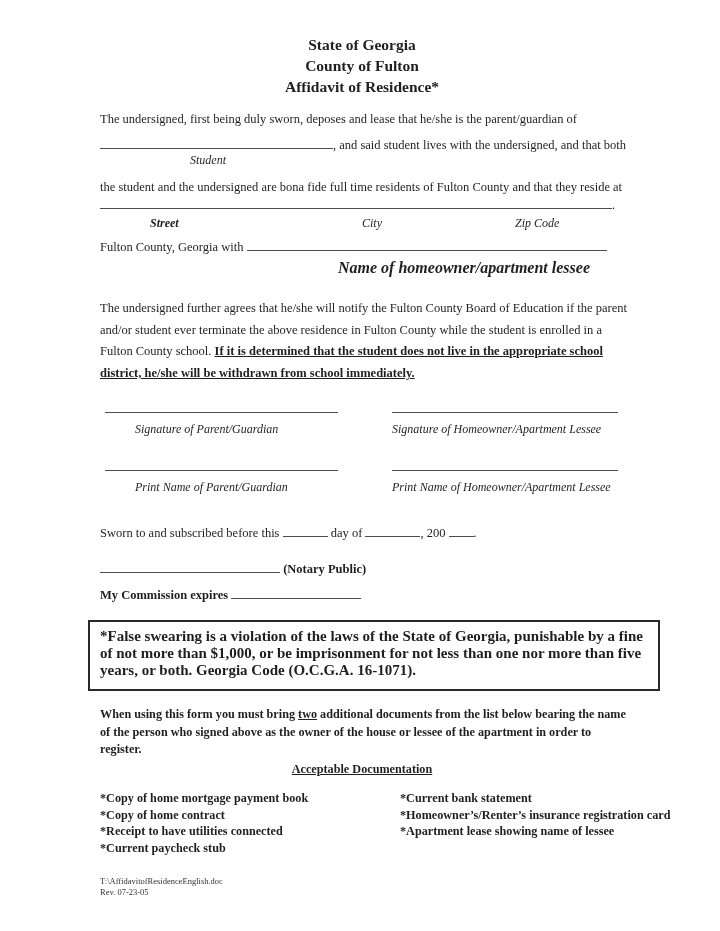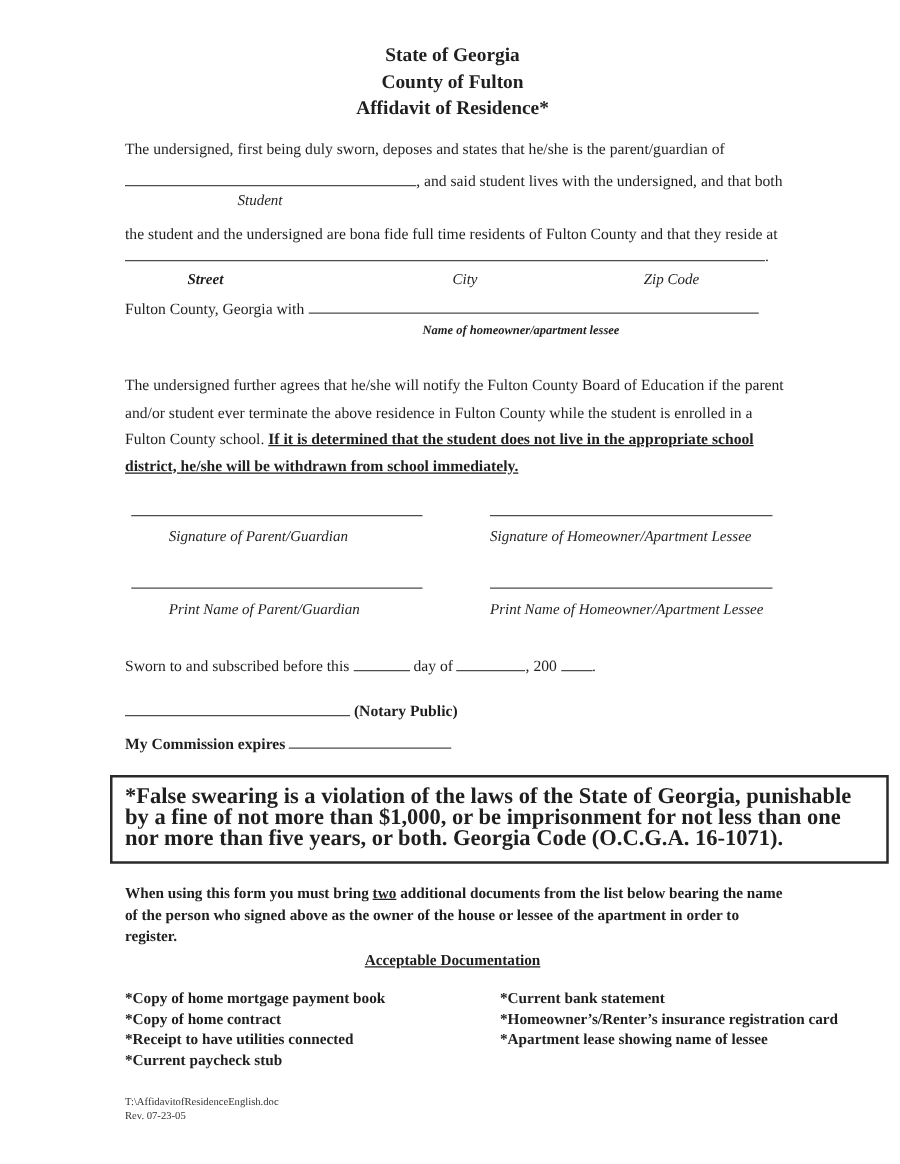--- a/index.html
+++ b/index.html
@@ -11,34 +11,34 @@
     color:#1f1f1f;
     overflow:hidden;
   }
   .sec{position:absolute;left:100px;width:524px;font-size:12.5px;}
   .title{top:34px;text-align:center;font-weight:bold;font-size:15.5px;line-height:21px;}
   .line{position:absolute;left:100px;font-size:12.5px;white-space:nowrap;}
   .blank{display:inline-block;height:12px;border-bottom:1px solid #4d4d4d;}
   .w25{width:25px}.w45{width:45px}.w55{width:55px}.w130{width:130px}.w180{width:180px}
   .w222{width:226px}.w232{width:233px}.w360{width:360px}.w512{width:512px}
   .italic{font-style:italic;font-size:12px;}
-  .bolditalic{font-style:italic;font-weight:bold;font-size:10px;}
+  .bolditalic{font-style:italic;font-weight:bold;font-size:16px;}
   .bold{font-weight:bold;}
   .bu{font-weight:bold;text-decoration:underline;}
   .para{position:absolute;left:100px;width:530px;font-size:12.5px;line-height:21.5px;text-align:left;}
   .sigrow{position:absolute;left:100px;width:524px;height:14px;}
   .sigrow .left-line{position:absolute;left:5px;}
   .sigrow .right-line{position:absolute;left:292px;}
   .lblrow{position:absolute;left:100px;width:560px;height:16px;}
   .lblrow .left-lbl{position:absolute;left:35px;}
   .lblrow .right-lbl{position:absolute;left:292px;}
   .warnbox{
-    position:absolute;left:88px;top:620px;width:623px;box-sizing:border-box;
+    position:absolute;left:88px;top:620px;width:572px;box-sizing:border-box;
     border:2px solid #2a2a2a;padding:6px 10px 10px 10px;
-    font-weight:bold;font-size:18px;line-height:17px;
+    font-weight:bold;font-size:15px;line-height:17px;
   }
   .instr{position:absolute;left:100px;top:706px;width:528px;font-weight:bold;font-size:12.2px;line-height:17.5px;}
   .docheading{position:absolute;left:100px;top:759px;width:524px;text-align:center;}
   .docheading span{font-weight:bold;text-decoration:underline;font-size:12.2px;}
   .docs{position:absolute;left:100px;top:790px;width:600px;display:flex;}
   .doccol{font-weight:bold;font-size:12.2px;line-height:16.5px;}
   .doccol.left{width:300px;}
   .doccol.right{width:300px;}
   .doccol div{white-space:nowrap;}
   .footer{position:absolute;left:100px;top:876px;font-size:8.5px;line-height:11px;color:#333;}
@@ -47,21 +47,21 @@
 <body>
 
 <div class="page">
 
   <div class="sec title">
     <div>State of Georgia</div>
     <div>County of Fulton</div>
     <div>Affidavit of Residence*</div>
   </div>
 
-  <div class="line" style="top:112px;">The undersigned, first being duly sworn, deposes and states that he/she is the parent/guardian of</div>
+  <div class="line" style="top:112px;">The undersigned, first being duly sworn, deposes and lease that he/she is the parent/guardian of</div>
 
   <div class="line" style="top:136px;text-align:right;">
     <span class="blank w232"></span><span>, and said student lives with the undersigned, and that both</span>
   </div>
 
   <div class="line italic" style="top:153px;left:190px;">Student</div>
 
   <div class="line" style="top:180px;">the student and the undersigned are bona fide full time residents of Fulton County and that they reside at</div>
 
   <div class="line" style="top:196px;">

